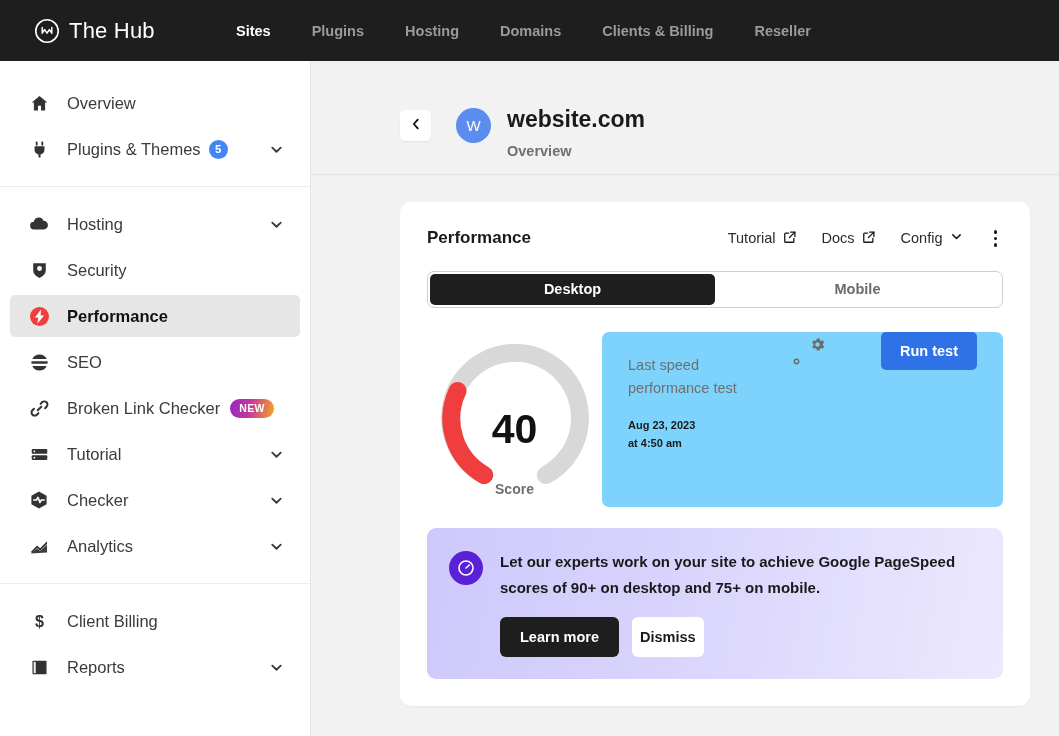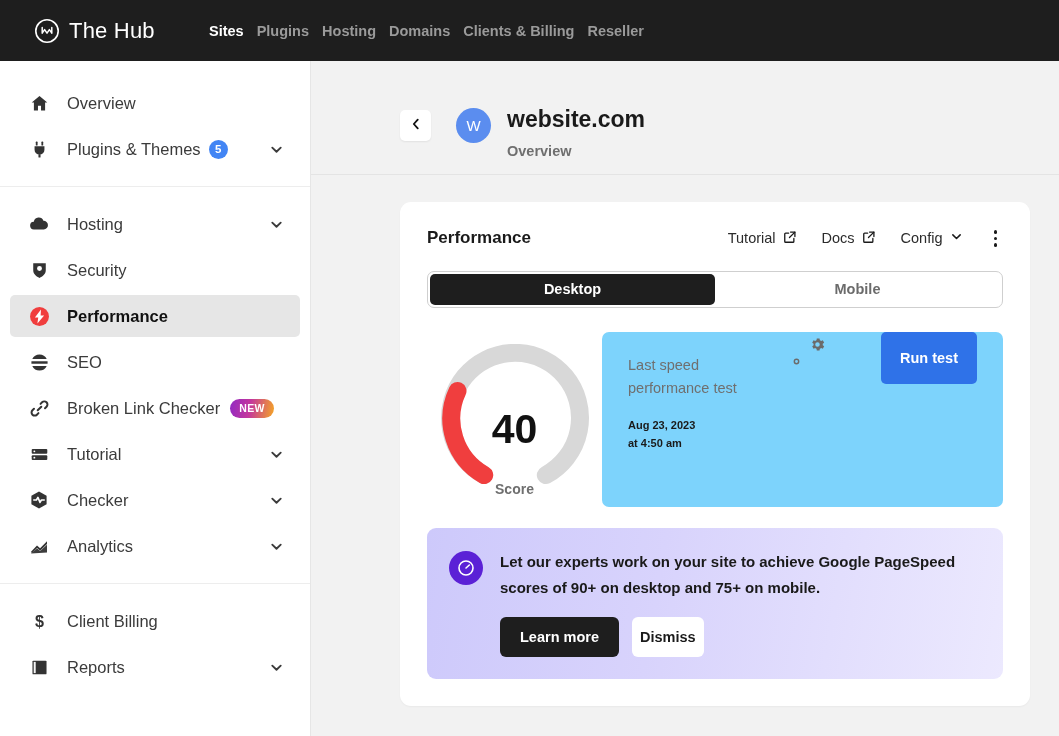--- a/index.html
+++ b/index.html
@@ -17,21 +17,21 @@
     position: absolute; top: 0; left: 0;
     width: 1059px; height: 61px;
     background: #1e1e1e;
     display: flex; align-items: center;
   }
   .brand { display: flex; align-items: flex-end; gap: 9px; margin-left: 34px; width: 175px; }
   .brand-logo { width: 26px; height: 26px; flex: 0 0 26px; }
   .brand-name {
     color: #ffffff; font-size: 22px; font-weight: 400; letter-spacing: .2px;
   }
-  .nav-links { display: flex; align-items: center; gap: 13px; }
+  .nav-links { display: flex; align-items: center; gap: 41px; margin-left: 27px; }
   .nav-link {
     color: #9a9a9a; font-size: 14.5px; font-weight: bold;
     cursor: pointer; white-space: nowrap;
   }
   .nav-link.active { color: #ffffff; }
 
   
   .sidebar {
     position: absolute; top: 61px; left: 0;
     width: 311px; height: 675px;
@@ -150,21 +150,21 @@
     display: flex; align-items: flex-start;
   }
   .test-info { flex: 0 0 252px; padding: 22px 20px 0 26px; position: relative; }
   .test-label { font-size: 14.5px; color: #6f6f6f; line-height: 1.65; max-width: 150px; }
   .test-date { font-size: 11px; font-weight: bold; color: #1a1a1a; margin-top: 16px; line-height: 1.6; }
   .gear { position: absolute; top: 21px; right: 28px; cursor: pointer; color: #6b6b6b; }
   .test-sep { width: 1px; background: #e0e0e0; margin: 0; }
   .test-action { flex: 1; display: flex; align-items: center; justify-content: center; }
   .run-btn {
     background: #2f72e8; color: #ffffff; font-size: 14.5px; font-weight: bold;
-    border: none; border-radius: 5px; padding: 18px 19px; cursor: pointer;
+    border: none; border-radius: 5px; padding: 11px 19px; cursor: pointer;
   }
 
   
   .promo {
     margin-top: 21px; border-radius: 9px;
     background: linear-gradient(100deg, #cdc9fb 0%, #d8d3fc 40%, #ece9fe 100%);
     padding: 21px 24px 22px 22px;
     display: flex; align-items: flex-start;
   }
   .promo-ico {

